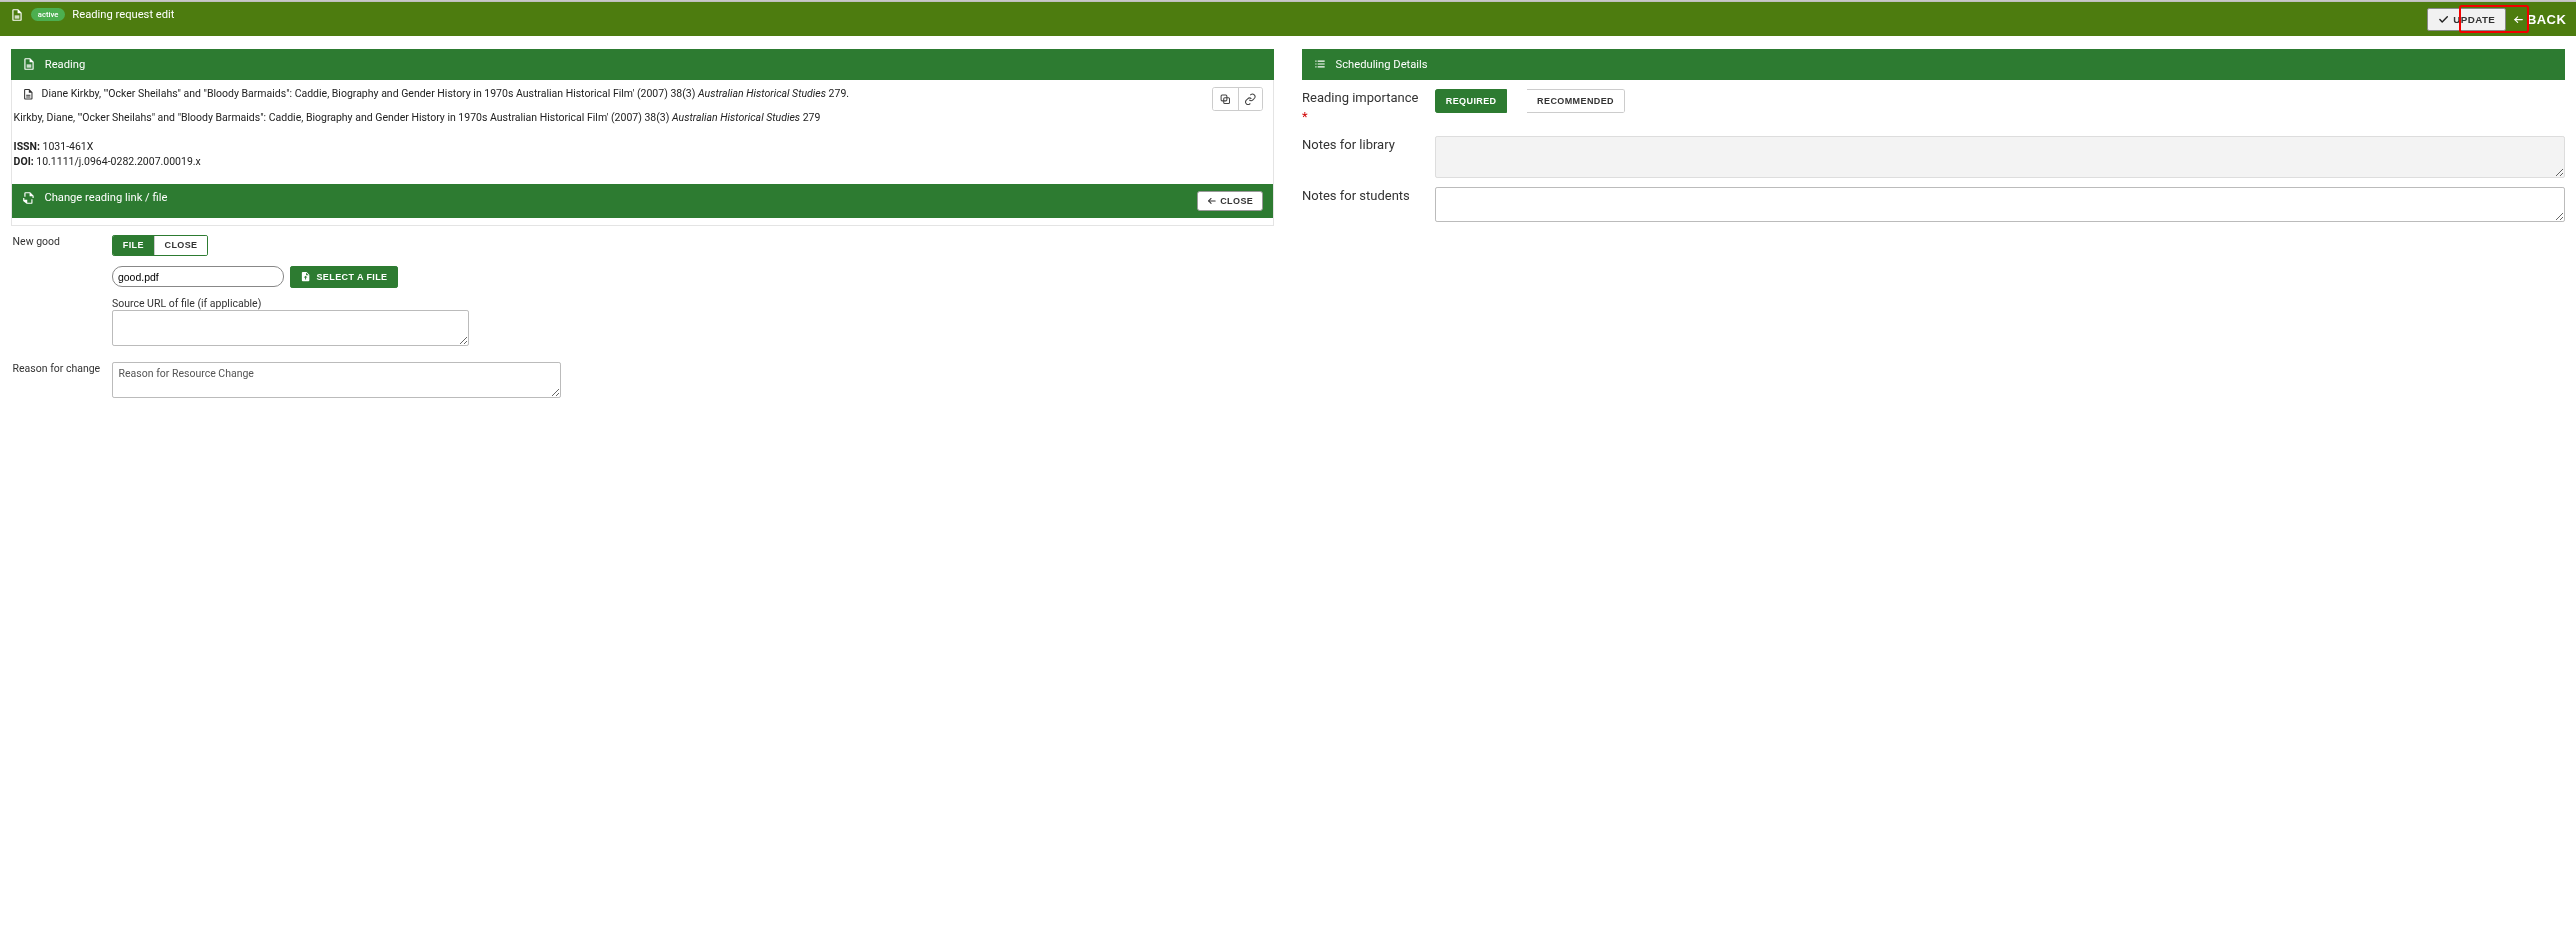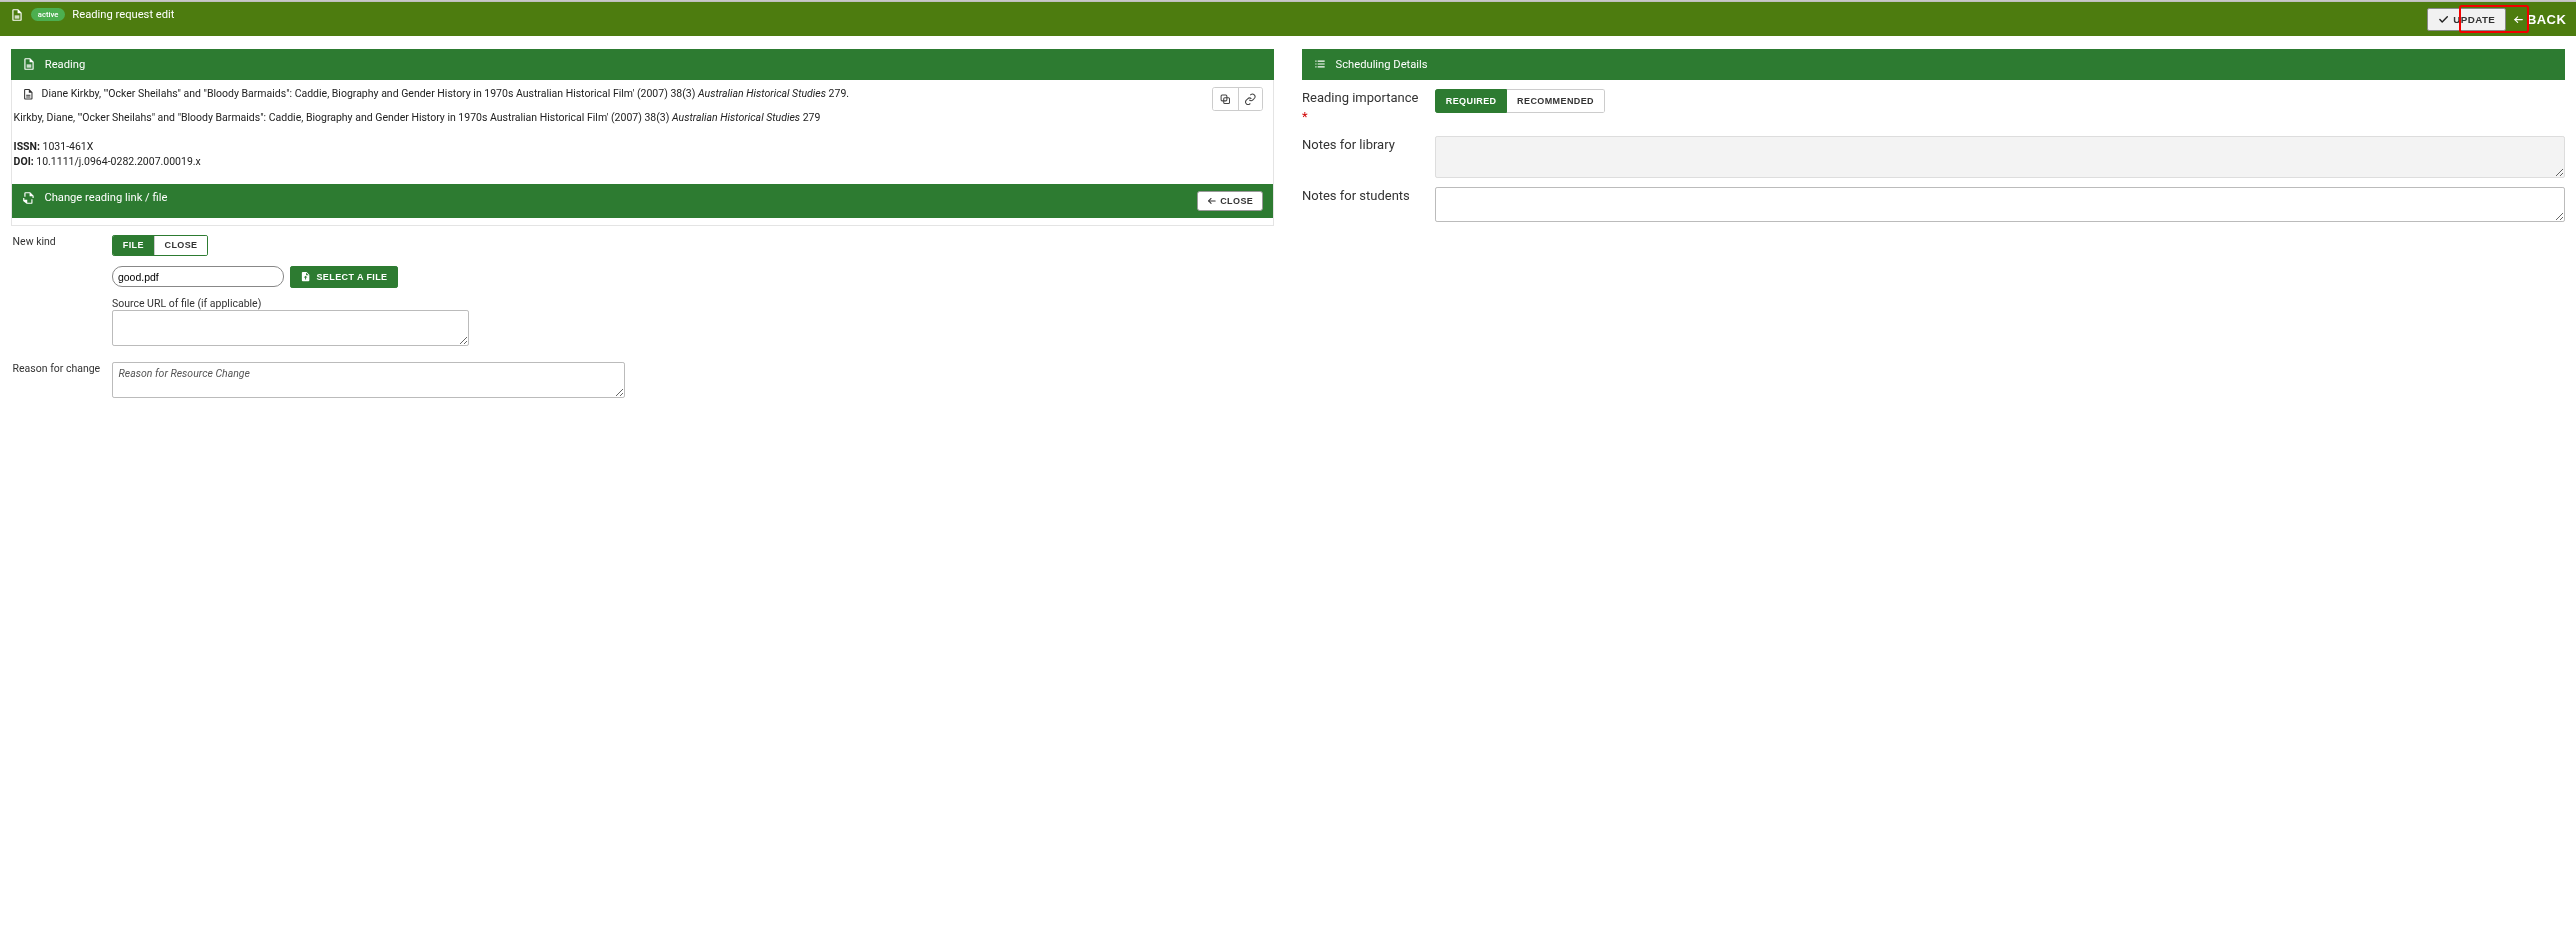--- a/index.html
+++ b/index.html
@@ -233,21 +233,21 @@
     width:357px;
     max-width:100%;
     height:36px;
     border:0.7px solid #bbb;
     border-radius:2.1px;
     resize:both;
     padding:4.2px 5.6px;
     font-size:10.5px;
     font-family:inherit;
   }
-  .textarea.full{ width:513px;font-style:italic; }
+  .textarea.full{ width:449px; }
   .textarea.reason::placeholder{ color:#555;}
   
   .right-form-row{
     display:flex;
     align-items:flex-start;
     padding: 9.8px 0 0 0;
     gap:14px;
   }
   .right-label{
     width:119px;
@@ -270,21 +270,21 @@
     background:#fff;
     color:#333;
     cursor:pointer;
   }
   .importance-btn.active{
     background:#2d7b31;
     color:#fff;
     border-color:#2d7b31;
   }
   .importance-btn:first-child{border-radius:2.1px 0 0 2.1px;}
-  .importance-btn:last-child{border-radius:0 2.1px 2.1px 0; border-left:none;}
+  .importance-btn:last-child{border-radius:0 2.1px 2.1px 0; border-left:none;margin-left:20px;}
   .notes-lib{
     flex:1;
     height:42px;
     border:0.7px solid #ddd;
     background:#f3f3f3;
     border-radius:2.1px;
     resize:both;
     padding:4.2px 5.6px;
     font-size:10.5px;
     font-family:inherit;
@@ -402,21 +402,21 @@
                 <line x1="20" y1="12" x2="4" y2="12"></line>
                 <polyline points="10 18 4 12 10 6"></polyline>
               </svg>
           </span>
           <span>CLOSE</span>
         </button>
       </div>
     </div>
 
     <div class="form-row">
-      <div class="form-label">New kind</div>
+      <div class="form-label">New good</div>
       <div class="form-control-col">
         <div class="toggle-group">
           <button class="toggle-btn active">FILE</button>
           <button class="toggle-btn">CLOSE</button>
         </div>
         <div class="file-select-row">
           <input class="text-input" type="text" value="good.pdf" style="">
           <button class="btn-select-file">
             <span>
               <svg viewBox="0 0 24 24" width="11.2" height="11.2" fill="#fff">

